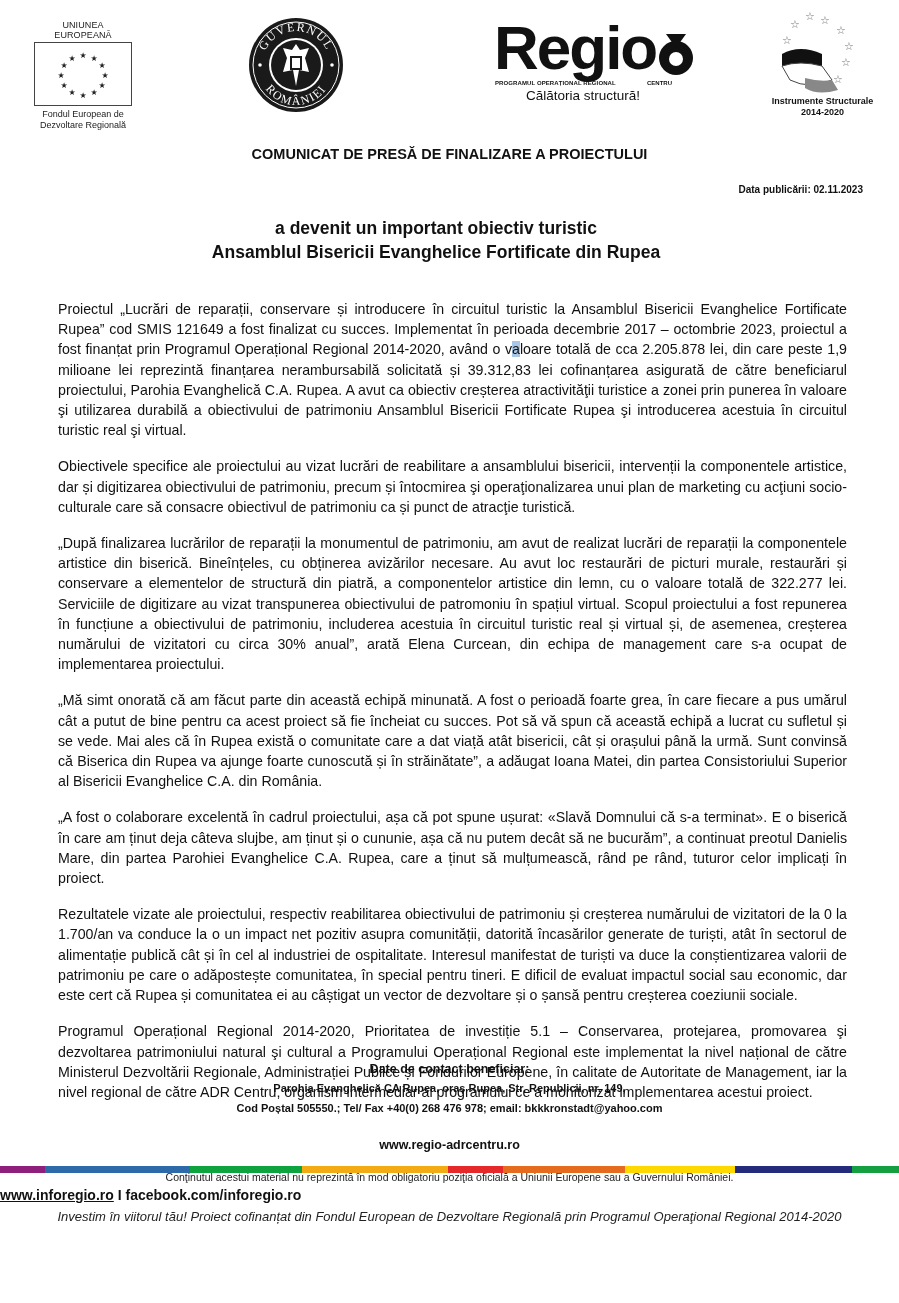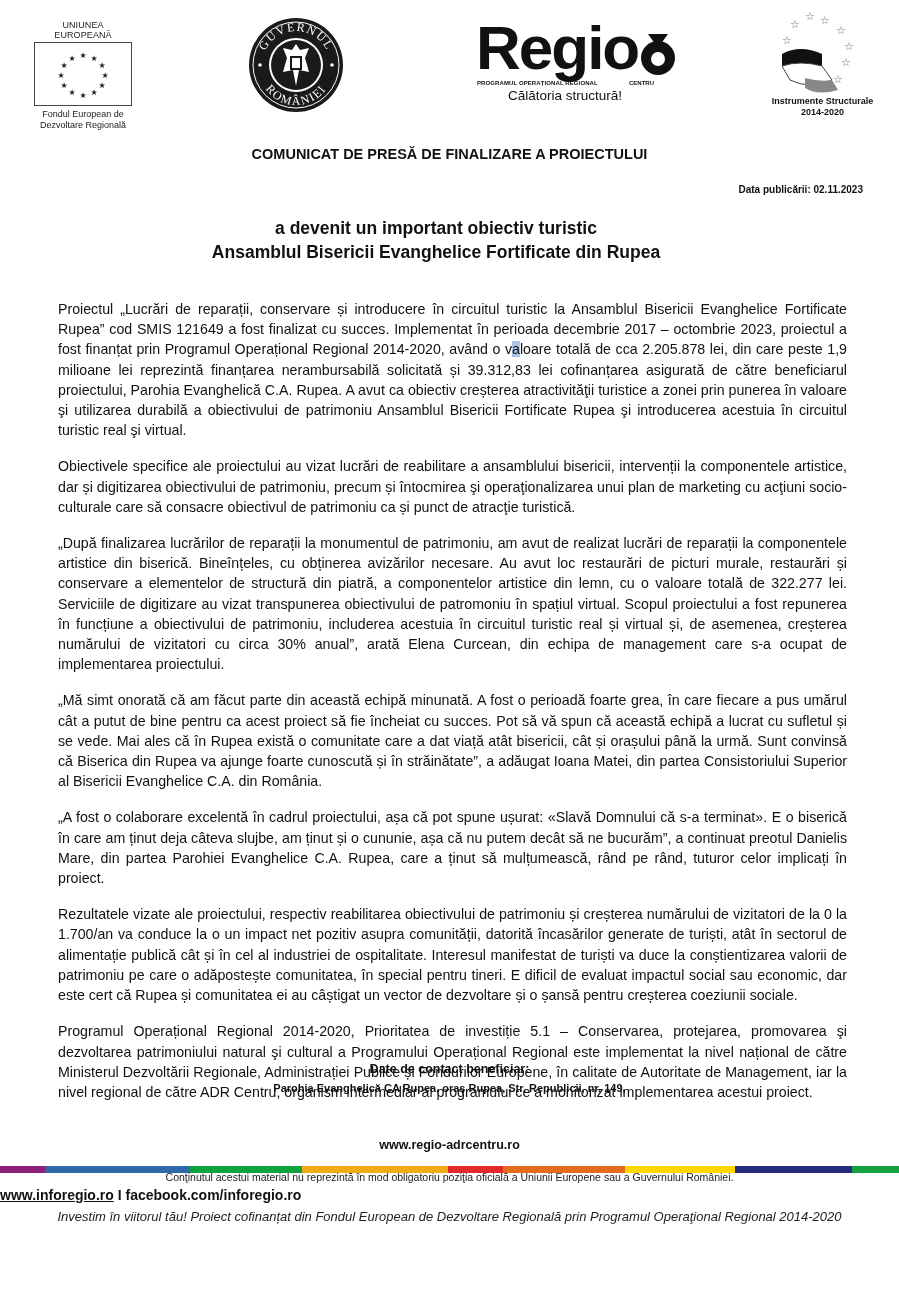--- a/index.html
+++ b/index.html
@@ -8,21 +8,21 @@
     
     .logos { position: absolute; top: 0; left: 0; width: 899px; height: 135px; }
     .eu { position: absolute; left: 33px; top: 20px; width: 100px; text-align: center; }
     .eu .eu-top { font-size: 9px; letter-spacing: 0.1px; color: #222; }
     .eu .flag { width: 96px; height: 62px; border: 1px solid #444; margin: 2px auto 3px; position: relative; }
     .eu .flag svg { position: absolute; left: 0; top: 0; }
     .eu .eu-bottom { font-size: 9px; line-height: 11px; color: #222; }
 
     .gov { position: absolute; left: 247px; top: 16px; width: 98px; height: 98px; }
 
-    .regio { position: absolute; left: 472px; top: 18px; width: 210px; height: 95px; }
+    .regio { position: absolute; left: 490px; top: 18px; width: 210px; height: 95px; }
     .regio .word { font-family: "Liberation Sans", sans-serif; font-weight: bold; font-size: 62px; letter-spacing: -2px; line-height: 60px; color: #111; position: absolute; left: 4px; top: 0; }
     .regio .pro { position: absolute; left: 5px; top: 62px; font-size: 6px; font-weight: bold; letter-spacing: 0.1px; }
     .regio .centru { position: absolute; left: 157px; top: 62px; font-size: 6px; font-weight: bold; }
     .regio .tag { position: absolute; left: 36px; top: 70px; font-size: 13.5px; color: #111; }
 
     .is { position: absolute; left: 760px; top: 8px; width: 125px; height: 115px; text-align: center; }
     .is .is-label { position: absolute; left: 0; width: 125px; top: 88px; font-size: 9px; font-weight: bold; line-height: 11px; }
 
     
     .comunicat { position: absolute; top: 146px; left: 0; width: 899px; text-align: center; font-weight: bold; font-size: 14.5px; }
@@ -148,20 +148,21 @@
   <p>„După finalizarea lucrărilor de reparații la monumentul de patrimoniu, am avut de realizat lucrări de reparații la componentele artistice din biserică. Bineînțeles, cu obținerea avizărilor necesare. Au avut loc restaurări de picturi murale, restaurări și conservare a elementelor de structură din piatră, a componentelor artistice din lemn, cu o valoare totală de 322.277 lei. Serviciile de digitizare au vizat transpunerea obiectivului de patromoniu în spațiul virtual. Scopul proiectului a fost repunerea în funcțiune a obiectivului de patrimoniu, includerea acestuia în circuitul turistic real și virtual și, de asemenea, creșterea numărului de vizitatori cu circa 30% anual”,  arată Elena Curcean, din echipa de management care s-a ocupat de implementarea proiectului.</p>
   <p>„Mă simt onorată că am făcut parte din această echipă minunată. A fost o perioadă foarte grea, în care fiecare a pus umărul cât a putut de bine pentru ca acest proiect să fie încheiat cu succes. Pot să vă spun că această echipă a lucrat cu sufletul și se vede. Mai ales că în Rupea există o comunitate care a dat viață atât bisericii, cât și orașului până la urmă. Sunt convinsă că Biserica din Rupea va ajunge foarte cunoscută și în străinătate”, a adăugat Ioana Matei, din partea Consistoriului Superior al Bisericii Evanghelice C.A. din România.</p>
   <p>„A fost o colaborare excelentă în cadrul proiectului, așa că pot spune ușurat: «Slavă Domnului că s-a terminat». E o biserică în care am ținut deja câteva slujbe, am ținut și o cununie, așa că nu putem decât să ne bucurăm”, a continuat preotul Danielis Mare, din partea Parohiei Evanghelice C.A. Rupea, care a ținut să mulțumească, rând pe rând, tuturor celor implicați în proiect.</p>
   <p>Rezultatele vizate ale proiectului, respectiv reabilitarea obiectivului de patrimoniu și creșterea numărului de vizitatori de la 0 la 1.700/an va conduce la o un impact net pozitiv asupra comunității, datorită încasărilor generate de turiști, atât în sectorul de alimentație publică cât și în cel al industriei de ospitalitate. Interesul manifestat de turiști va duce la conștientizarea valorii de patrimoniu pe care o adăpostește comunitatea, în special pentru tineri. E dificil de evaluat impactul social sau economic, dar este cert că Rupea și comunitatea ei au câștigat un vector de dezvoltare și o șansă pentru creșterea coeziunii sociale.</p>
   <p>Programul Operațional Regional 2014-2020, Prioritatea de investiție 5.1 – Conservarea, protejarea, promovarea şi dezvoltarea patrimoniului natural şi cultural a Programului Operațional Regional este implementat la nivel național de către Ministerul Dezvoltării Regionale, Administrației Publice și Fondurilor Europene, în calitate de Autoritate de Management, iar la nivel regional de către ADR Centru, organism intermediar al programului ce a monitorizat implementarea acestui proiect.</p>
 </div>
 
 <div class="contact">
   <div class="c-title">Date de contact beneficiar:</div>
   <div class="c-line">Parohia Evanghelică CA Rupea, oraș Rupea, Str. Republicii,  nr. 149,</div>
+  <div class="c-line">Cod Poștal 505550.; Tel/ Fax  +40(0) 268 476 978; email: bkkkronstadt@yahoo.com</div>
 </div>
 <div class="site">www.regio-adrcentru.ro</div>
 
 <div class="stripe">
   <span style="width:45px;background:#8e1f7a"></span>
   <span style="width:145px;background:#2e6aa8"></span>
   <span style="width:112px;background:#0fa33f"></span>
   <span style="width:146px;background:#f2ab12"></span>
   <span style="width:55px;background:#e5282a"></span>
   <span style="width:122px;background:#e56c1e"></span>

